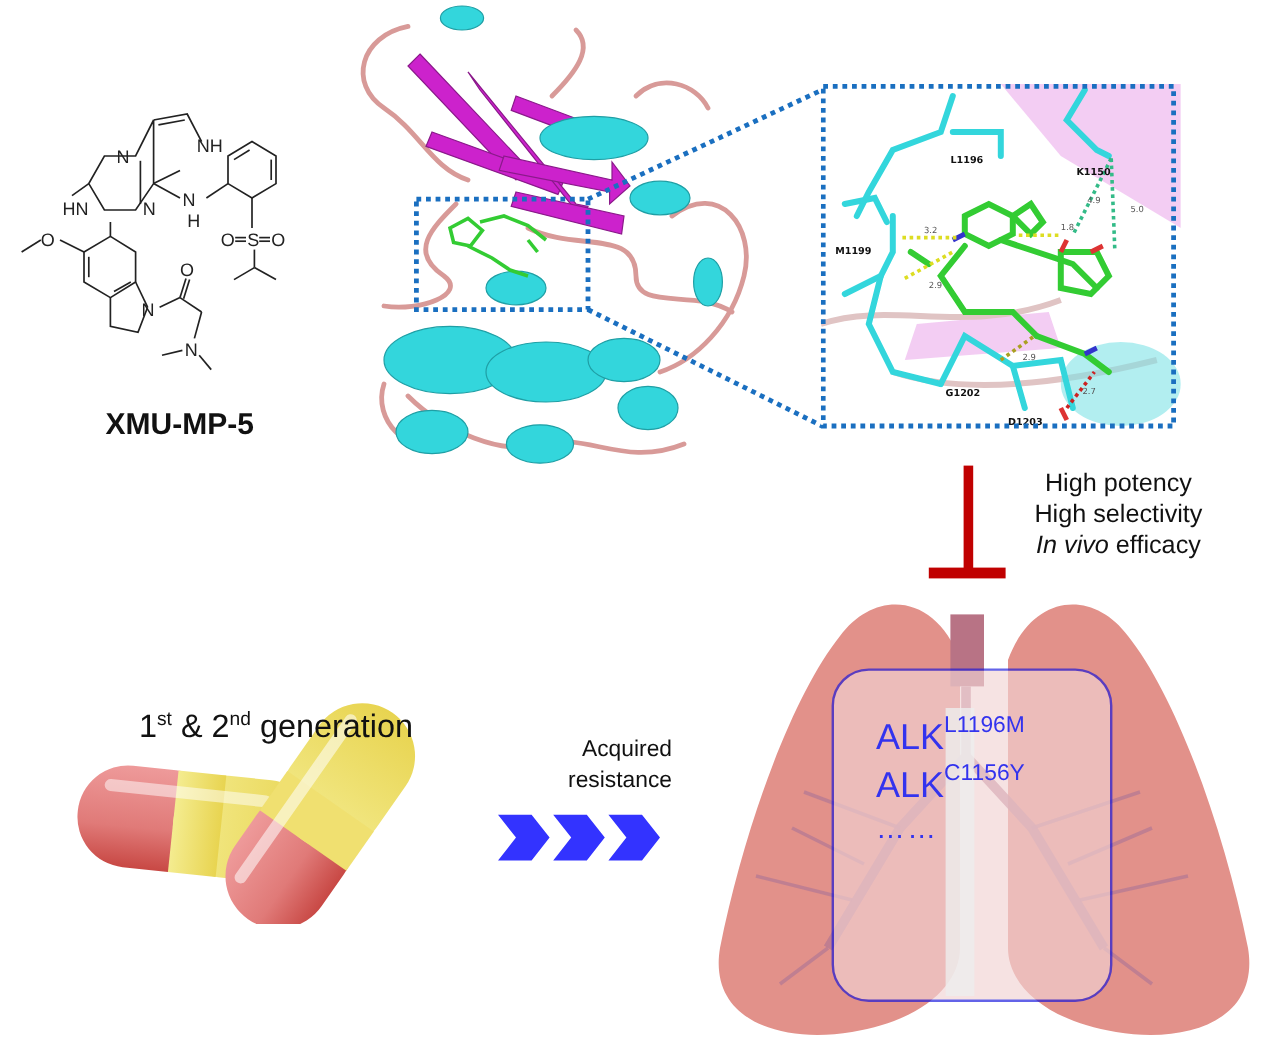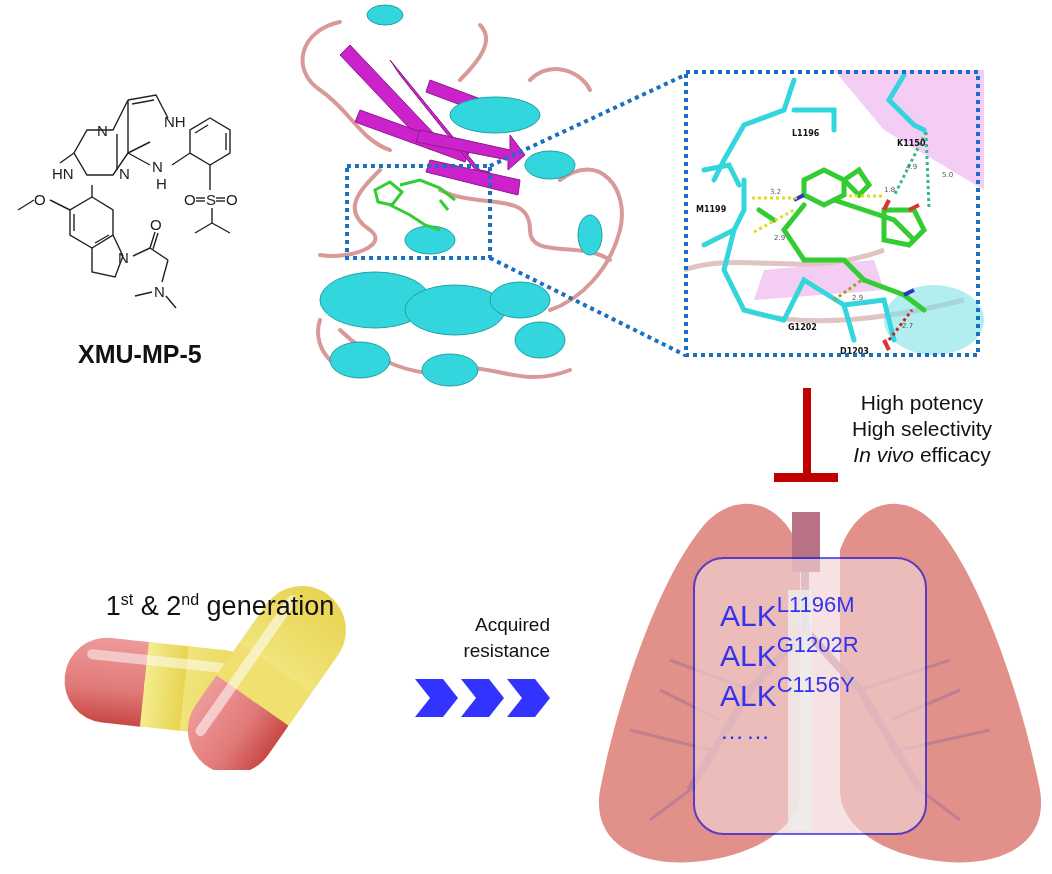--- a/index.html
+++ b/index.html
@@ -1,27 +1,27 @@
 <!DOCTYPE html>
 <html><head>
 <meta charset="utf-8">
 <style>
   html,body{margin:0;padding:0;background:#ffffff;}
   body{width:1052px;height:874px;position:relative;overflow:hidden;font-family:"Liberation Sans",sans-serif;}
-  .abs{position:absolute;}
+  .abs{position:absolute;margin-left:10px;}
   svg{position:absolute;left:0;top:0;}
   .compound-name{left:78px;top:340px;font-weight:bold;font-size:25px;color:#111;font-family:"Liberation Sans",sans-serif;}
   .props{left:852px;top:390px;font-size:21px;line-height:26px;color:#111;text-align:center;}
   .props i{font-style:italic;}
   .drug-label{left:55px;top:584px;width:330px;text-align:center;font-size:27px;line-height:32px;color:#111;z-index:3;}
   .drug-label sup{font-size:16px;}
   .arrow-label{left:410px;top:612px;width:140px;text-align:right;font-size:19px;line-height:26px;color:#111;}
   .mut-list{left:720px;top:585px;color:#3333ee;z-index:4;}
   .mut{font-size:30px;line-height:40px;height:40px;white-space:nowrap;}
-  .mut sup{font-size:22px;vertical-align:14px;}
+  .mut sup{font-size:19px;vertical-align:14px;}
   .mut-more{font-size:24px;letter-spacing:2px;line-height:24px;margin-top:14px;color:#3333ee;}
   .res-label{font-size:8px;font-weight:bold;fill:#111;font-family:"DejaVu Sans",sans-serif;}
   .dist-label{font-size:7px;fill:#555;font-family:"DejaVu Sans",sans-serif;}
 </style>
 </head>
 <body>
 
 <svg width="280" height="330" viewBox="0 0 280 330" style="left:0;top:60px;">
   <g stroke="#222" stroke-width="1.4" fill="none">
 
@@ -273,16 +273,15 @@
   <g stroke="#b87a92" stroke-width="3" fill="none" opacity="0.8">
     <path d="M160 200 L80 170 M120 260 L40 240 M100 300 L60 330 M130 230 L70 200"></path>
     <path d="M270 200 L360 170 M310 260 L400 240 M330 300 L370 330 M300 230 L370 200"></path>
   </g>
 
   <rect x="104" y="68" width="232" height="276" rx="30" fill="#f2d4d4" opacity="0.65" stroke="#1111dd" stroke-width="2"></rect>
   <rect x="198" y="100" width="24" height="240" fill="#eeeeee" opacity="0.8"></rect>
 </svg>
 <div class="abs mut-list">
   <div class="mut"><span>ALK</span><sup>L1196M</sup></div>
-  <div class="mut"><span>ALK</span><sup>G1202R</sup></div>
   <div class="mut"><span>ALK</span><sup>C1156Y</sup></div>
   <div class="mut-more">……</div>
 </div>
 
 </body></html>

